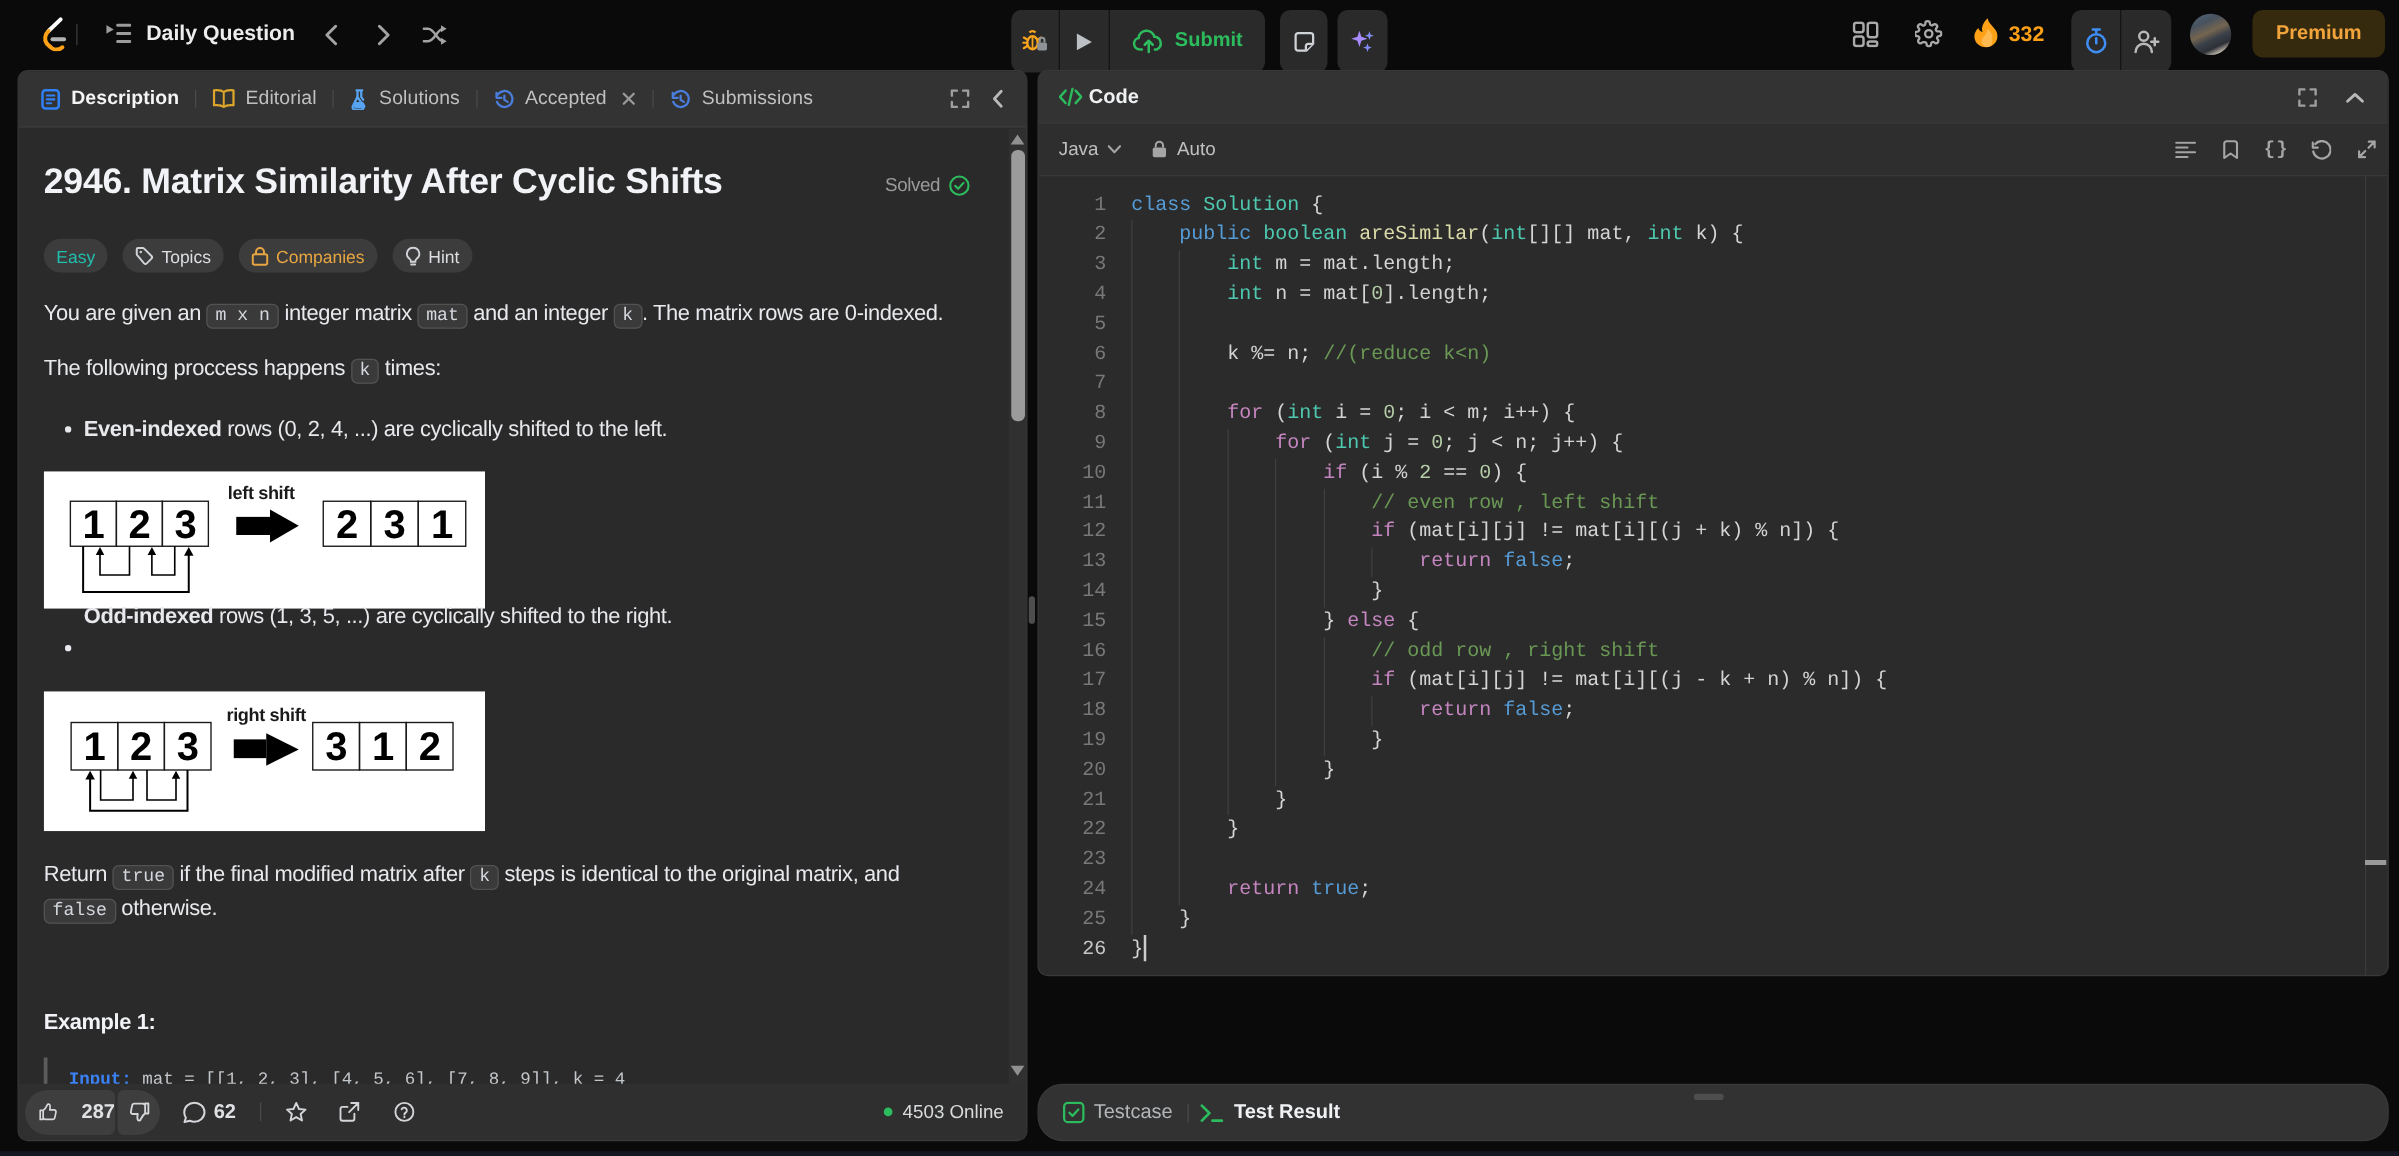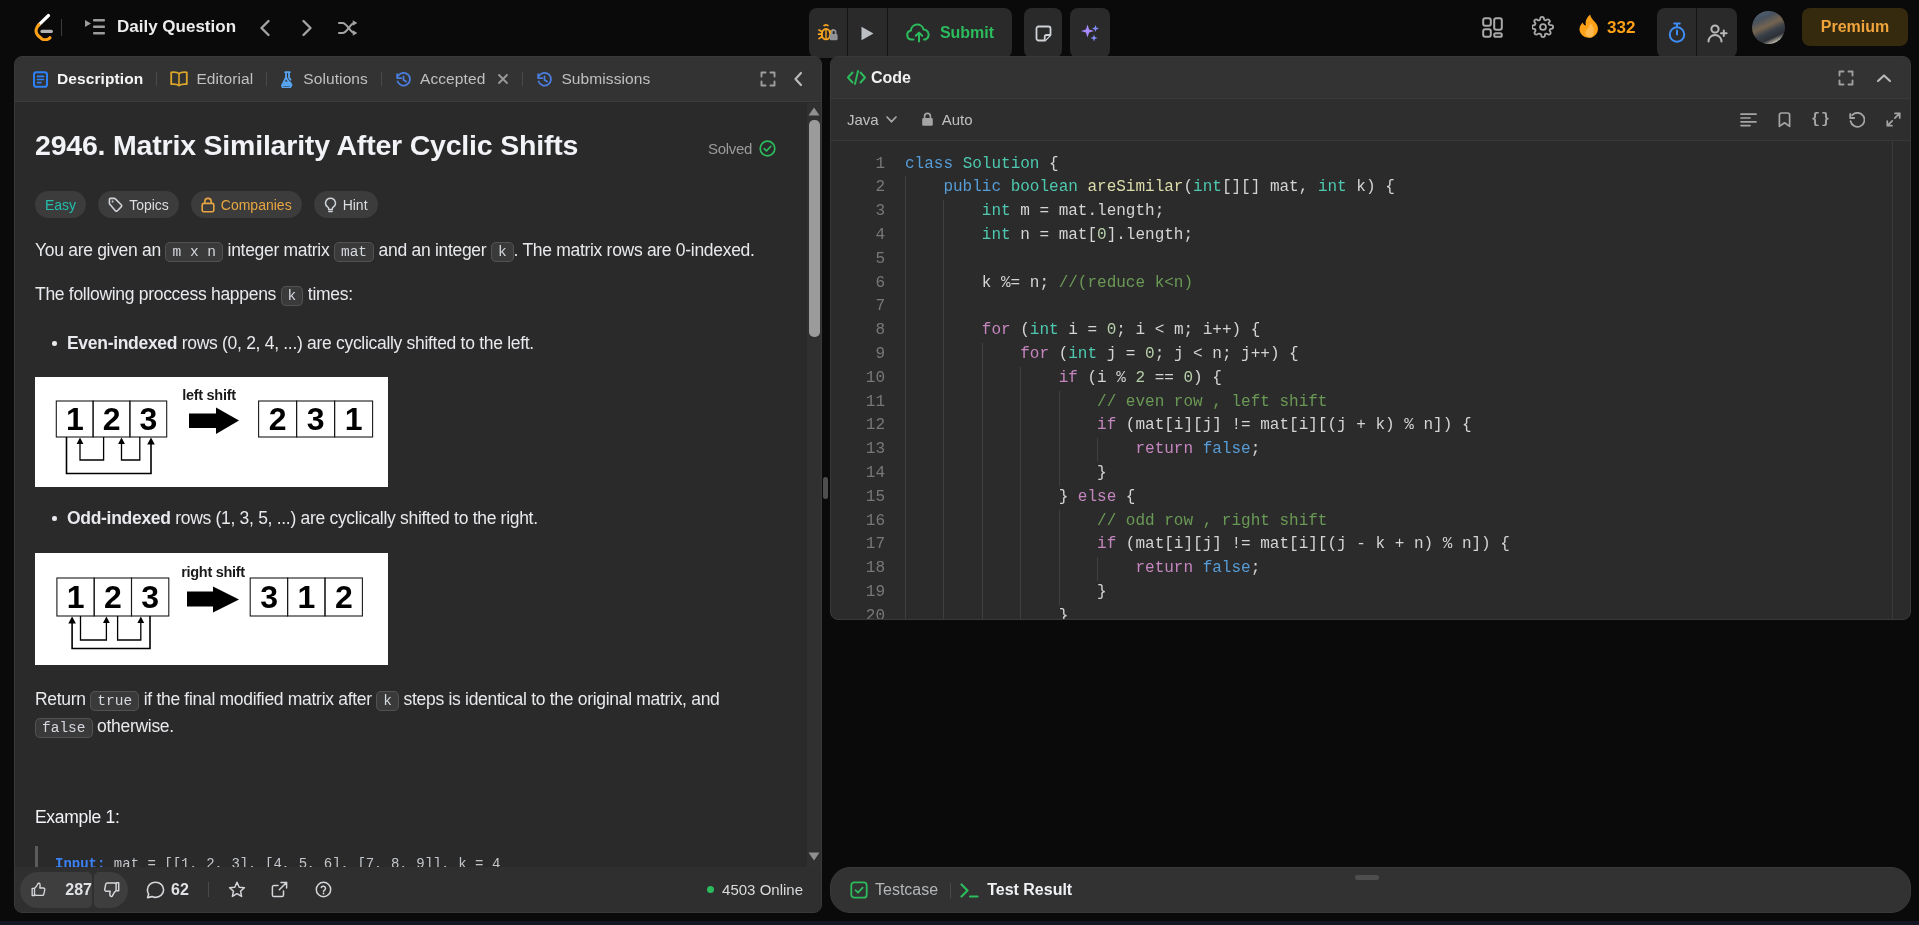--- a/index.html
+++ b/index.html
@@ -14,21 +14,21 @@
 #lp{position:absolute;left:14px;top:56px;width:808px;height:857px;background:#2a2a2a;border:1px solid #393939;border-radius:8px;overflow:hidden}
 #lp-head{position:absolute;left:0;top:0;width:100%;height:45px;background:#333333;border-bottom:1px solid #3c3c3c;display:flex;align-items:center}
 .tab{display:flex;align-items:center;gap:8px;font-size:15.5px;letter-spacing:0.1px;color:#c0c0c0}
 .tabsep{width:1px;height:14px;background:#4a4a4a;margin:0 13px}
 #lp-body{position:absolute;left:0;top:0;width:100%;height:812px;color:#e8e9ed;font-size:17.5px;letter-spacing:-0.3px;overflow:hidden}
 .chip{font-family:"Liberation Mono",monospace;font-size:14.5px;letter-spacing:0;background:#3a3a3a;border:1px solid #525252;border-radius:5px;padding:1px 6px;color:#d5d8de;white-space:nowrap}
 .pill{height:27px;border-radius:14px;background:#3c3c3c;display:inline-flex;align-items:center;padding:0 10px;font-size:14px;letter-spacing:0;color:#dcdee2;gap:6px}
 #lp-foot{position:absolute;left:0;bottom:0;width:100%;height:45px;background:#2f2f2f;display:flex;align-items:center}
 .fpill{height:36px;background:#3e3e3e;display:flex;align-items:center;color:#dfe1e4}
 
-#rp{position:absolute;left:830px;top:56px;width:1081px;height:564px;background:#2b2b2b;border:1px solid #393939;border-radius:8px;overflow:hidden}
+#rp{position:absolute;left:830px;top:56px;width:1081px;height:725px;background:#2b2b2b;border:1px solid #393939;border-radius:8px;overflow:hidden}
 #rp-head{position:absolute;left:0;top:0;width:100%;height:42px;background:#333333;border-bottom:1px solid #3a3a3a;display:flex;align-items:center}
 #rp-tool{position:absolute;left:0;top:42px;width:100%;height:42px;background:#2e2e2e;border-bottom:1px solid #383838;display:flex;align-items:center}
 #code{position:absolute;left:0;top:84px;width:100%;height:680px;font-family:"Liberation Mono",monospace;font-size:16px;line-height:23.8px;white-space:pre}
 #lnums{position:absolute;left:0;top:11.6px;width:54px;text-align:right;color:#787878}
 #ctext{position:absolute;left:74px;top:11.6px;color:#d4d4d4}
 .kb{color:#569cd6}.kt{color:#4ec9b0}.kc{color:#c586c0}.fn{color:#dcdcaa}.cm{color:#6a9955}.nm{color:#b5cea8}
 .ig{position:absolute;width:1px;background:#3f3f3f}
 
 #tp{position:absolute;left:830px;top:867px;width:1081px;height:46px;background:#323232;border:1px solid #393939;border-radius:20px;display:flex;align-items:center}
 #bstrip{position:absolute;left:0;top:921px;width:1919px;height:4px;background:#131724}
@@ -256,21 +256,21 @@
       <g stroke="#000" stroke-width="1.3" fill="none">
         <path d="M68.6 60 V83 H45 V66"></path>
           <path d="M104.8 60 V83 H86.5 V66"></path>
       </g>
       <path d="M31.5 60 V96.5 H116 V66" stroke="#000" stroke-width="1.6" fill="none"></path>
       <polygon points="41.6,67 48.4,67 45,60.5" fill="#000"></polygon>
       <polygon points="83.1,67 89.9,67 86.5,60.5" fill="#000"></polygon>
       <polygon points="112.2,67.5 119.8,67.5 116,60.5" fill="#000"></polygon>
     </svg>
     <div class="abs" style="left:37px;top:459px;width:4.5px;height:4.5px;border-radius:50%;background:#e8e9ed"></div>
-    <div class="abs" style="left:52px;top:450px;width:740px;line-height:22px"><b>Odd-indexed</b> rows (1, 3, 5, ...) are cyclically shifted to the right.</div>
+    <div class="abs" style="left:52px;top:424px;width:740px;line-height:22px"><b>Odd-indexed</b> rows (1, 3, 5, ...) are cyclically shifted to the right.</div>
 
     <svg class="abs" style="left:20px;top:496px" width="353" height="112" viewBox="0 0 353 112">
       <rect x="0" y="0" width="353" height="112" fill="#ffffff"></rect>
       <g stroke="#1a1a1a" stroke-width="1.1" fill="none">
         <rect x="21.9" y="25" width="37.3" height="38"></rect>
           <rect x="59.2" y="25" width="37.3" height="38"></rect>
           <rect x="96.5" y="25" width="37.3" height="38"></rect>
         <rect x="215.2" y="25" width="37.4" height="38"></rect>
           <rect x="252.6" y="25" width="37.4" height="38"></rect>
           <rect x="290" y="25" width="37.4" height="38"></rect>
@@ -290,21 +290,21 @@
         <path d="M45.5 63 V87 H71.4 V69"></path>
           <path d="M82.6 63 V87 H105.8 V69"></path>
       </g>
       <path d="M115 63 V95.5 H37.1 V69" stroke="#000" stroke-width="1.6" fill="none"></path>
       <polygon points="68,70 74.8,70 71.4,63.5" fill="#000"></polygon>
       <polygon points="102.4,70 109.2,70 105.8,63.5" fill="#000"></polygon>
       <polygon points="33.3,70.5 40.9,70.5 37.1,63.5" fill="#000"></polygon>
     </svg>
     <div class="abs" style="left:20px;top:629px;line-height:27px">Return <span class="chip">true</span> if the final modified matrix after <span class="chip">k</span> steps is identical to the original matrix, and</div>
     <div class="abs" style="left:20px;top:656px;line-height:27px"><span class="chip">false</span> otherwise.</div>
-    <div class="abs" style="left:20px;top:750px;font-weight:400;color:#f2f3f7">Example 1:</div>
+    <div class="abs" style="left:20px;top:750px;font-weight:700;color:#f2f3f7">Example 1:</div>
     <div class="abs" style="left:20px;top:789px;width:3px;height:23px;background:#5b5b5b"></div>
     <div class="abs" style="left:40px;top:799px;font-family:'Liberation Mono',monospace;font-size:14px;letter-spacing:0;color:#c3c6ca"><b style="color:#3b82f6">Input:</b> mat = [[1, 2, 3], [4, 5, 6], [7, 8, 9]], k = 4</div>
   </div>
 
   <div class="abs" style="left:792px;top:46px;width:14px;height:766px;background:#303030"></div>
   <svg class="abs" style="left:793px;top:50px" width="12" height="9" viewBox="0 0 12 9">
       <path d="M6 0.5 L11.5 8.5 H0.5 Z" fill="#909090"></path>
     </svg>
   <div class="abs" style="left:793.5px;top:63px;width:11px;height:217px;border-radius:5px;background:#9b9b9b"></div>
   <svg class="abs" style="left:793px;top:795px" width="12" height="9" viewBox="0 0 12 9">

